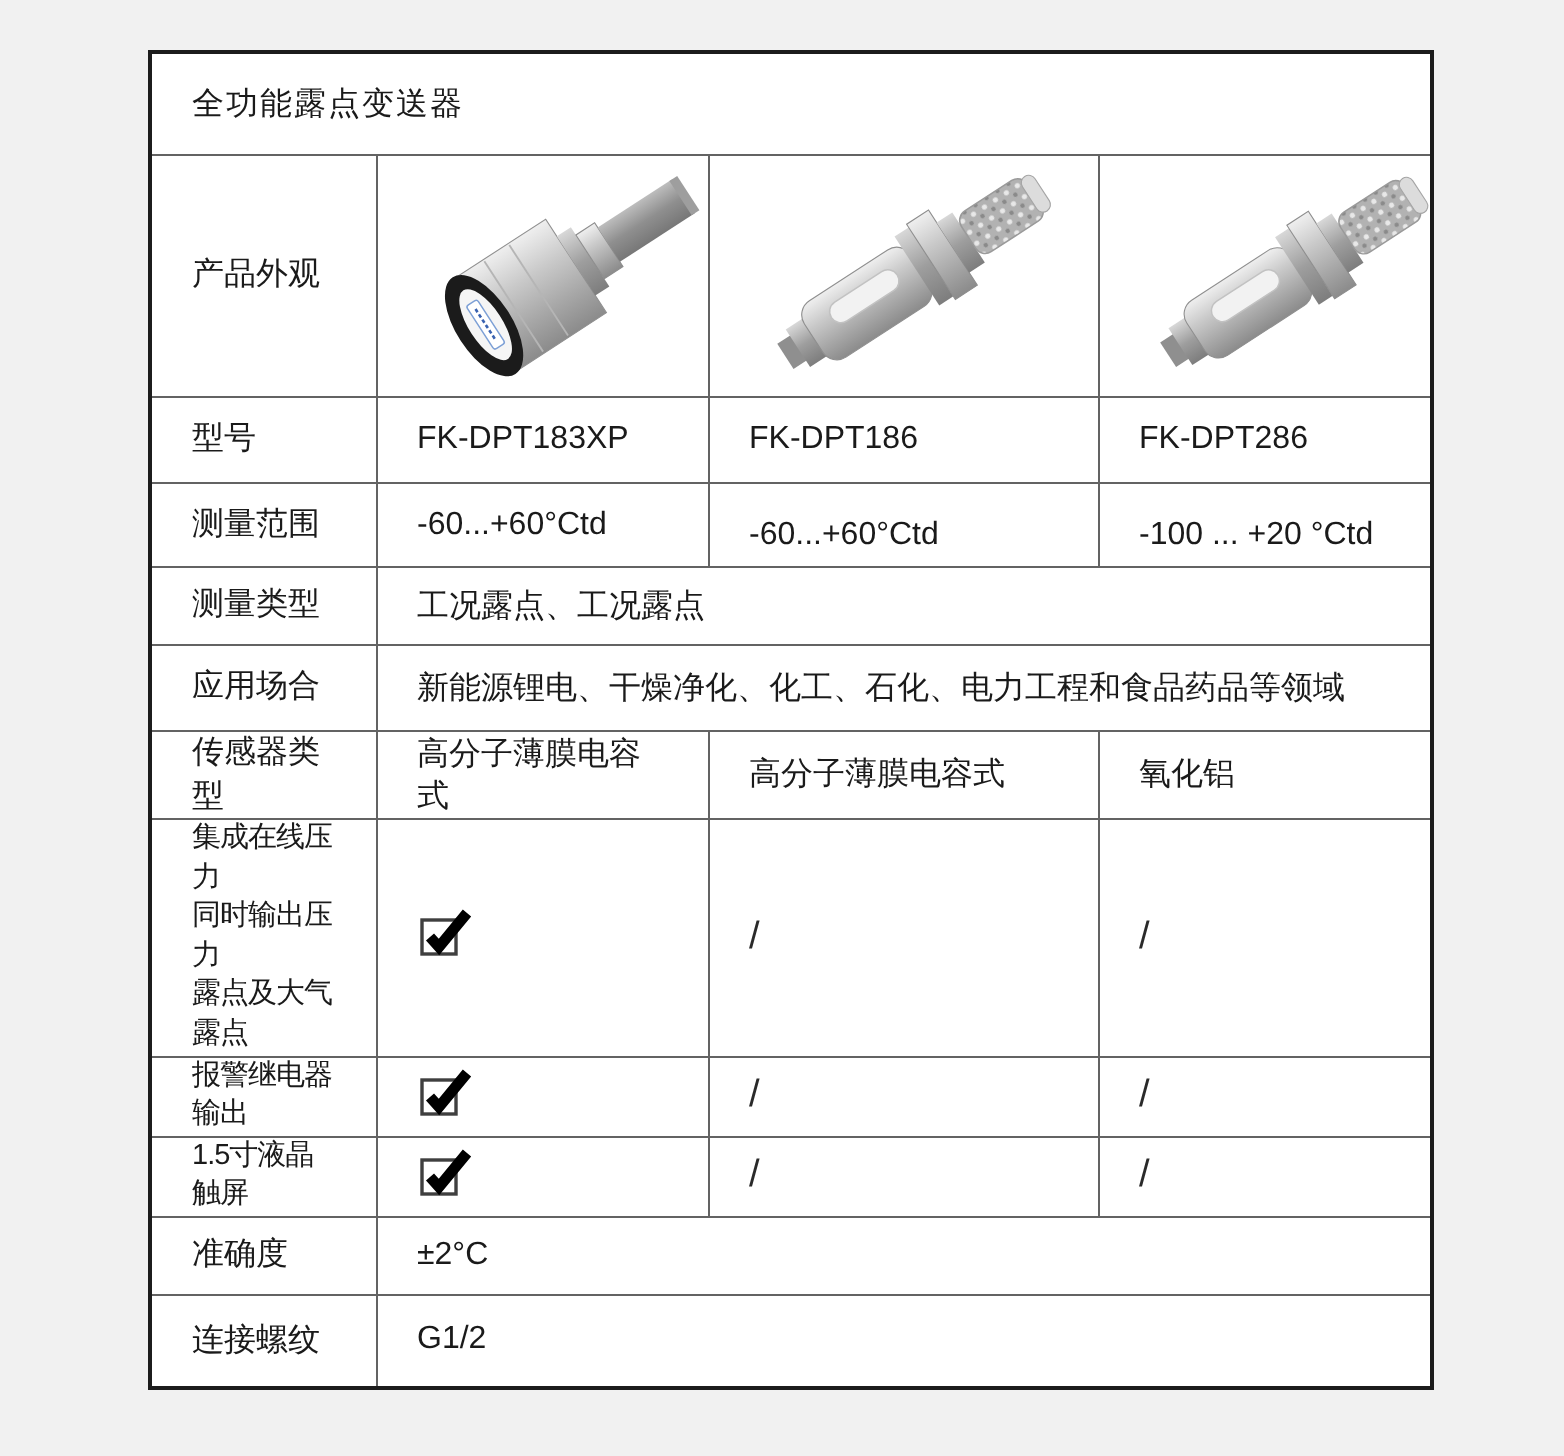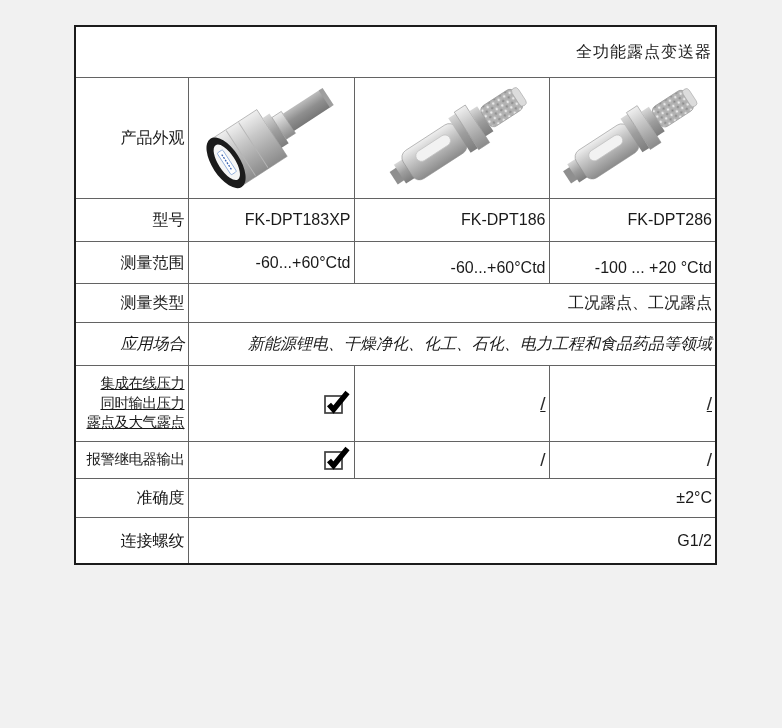--- a/index.html
+++ b/index.html
@@ -14,44 +14,44 @@
   .stage{position:absolute;left:74px;top:25px;}
   table.spec{
     border-collapse:collapse;
     table-layout:fixed;
     width:641px;
     background:#ffffff;
     border:2px solid #1c1c1c;
   }
   table.spec td{
     border:1px solid #636363;
-    text-align:right;
+    text-align:left;
     vertical-align:middle;
-    padding:0 3px;
+    padding:0 20px;
     font-size:16px;
     overflow:hidden;
   }
   td.title-cell{
     height:50px;
     font-size:18px;
     letter-spacing:1px;
   }
   td.lbl{
     font-size:16px;
     white-space:pre-line;
     line-height:1.35;
   }
   td.lbl.small{font-size:14.5px;letter-spacing:-0.5px;}
   .r-product td{height:120px;}
   .r-model td{height:42px;}
   .r-range td{height:41px;font-size:15.5px;}
   .r-mtype td{height:38px;margin-left:48px;}
-  .r-app td{height:42px;font-size:15.5px;font-style:italic;}
+  .r-app td{height:42px;font-size:15.5px;}
   .r-sensor td{height:40px;font-size:15.5px;}
-  .r-pressure td{height:75px;text-decoration:underline;}
+  .r-pressure td{height:75px;}
   .r-alarm td{height:36px;margin-left:12px;}
   .r-housing td{height:37px;}
   .r-lcd td{height:38px;}
   .r-output td{height:37px;}
   .r-acc td{height:38px;}
   .r-thread td{height:45px;}
   td.v-top{vertical-align:top;padding-top:5px;}
   td.v-low span{position:relative;top:5px;}
   .slash{font-size:19px;font-weight:300;color:#2a2a2a;}
   .checkbox{display:inline-block;line-height:0;}
@@ -174,20 +174,26 @@
     <tr class="r-mtype">
       <td class="lbl">测量类型</td>
       <td colspan="3"><span>工况露点、工况露点</span></td>
     </tr>
 
     <tr class="r-app">
       <td class="lbl">应用场合</td>
       <td colspan="3"><span>新能源锂电、干燥净化、化工、石化、电力工程和食品药品等领域</span></td>
     </tr>
 
+    <tr class="r-sensor">
+      <td class="lbl">传感器类型</td>
+      <td><span>高分子薄膜电容式</span></td>
+      <td><span>高分子薄膜电容式</span></td>
+      <td><span>氧化铝</span></td>
+    </tr>
 
     <tr class="r-pressure">
       <td class="lbl small">集成在线压力
 同时输出压力
 露点及大气露点</td>
       <td>
         <span class="checkbox">
           <svg width="28" height="26" viewBox="0 0 28 26">
                 <use href="#checkmark"></use>
               </svg>
@@ -204,20 +210,32 @@
           <svg width="28" height="26" viewBox="0 0 28 26">
                 <use href="#checkmark"></use>
               </svg>
         </span>
       </td>
       <td><span class="slash">/</span></td>
       <td><span class="slash">/</span></td>
     </tr>
 
 
+    <tr class="r-lcd">
+      <td class="lbl small">1.5寸液晶触屏</td>
+      <td>
+        <span class="checkbox">
+          <svg width="28" height="26" viewBox="0 0 28 26">
+                <use href="#checkmark"></use>
+              </svg>
+        </span>
+      </td>
+      <td><span class="slash">/</span></td>
+      <td><span class="slash">/</span></td>
+    </tr>
 
 
     <tr class="r-acc">
       <td class="lbl">准确度</td>
       <td colspan="3"><span>±2°C</span></td>
     </tr>
 
     <tr class="r-thread">
       <td class="lbl">连接螺纹</td>
       <td colspan="3"><span>G1/2</span></td>

